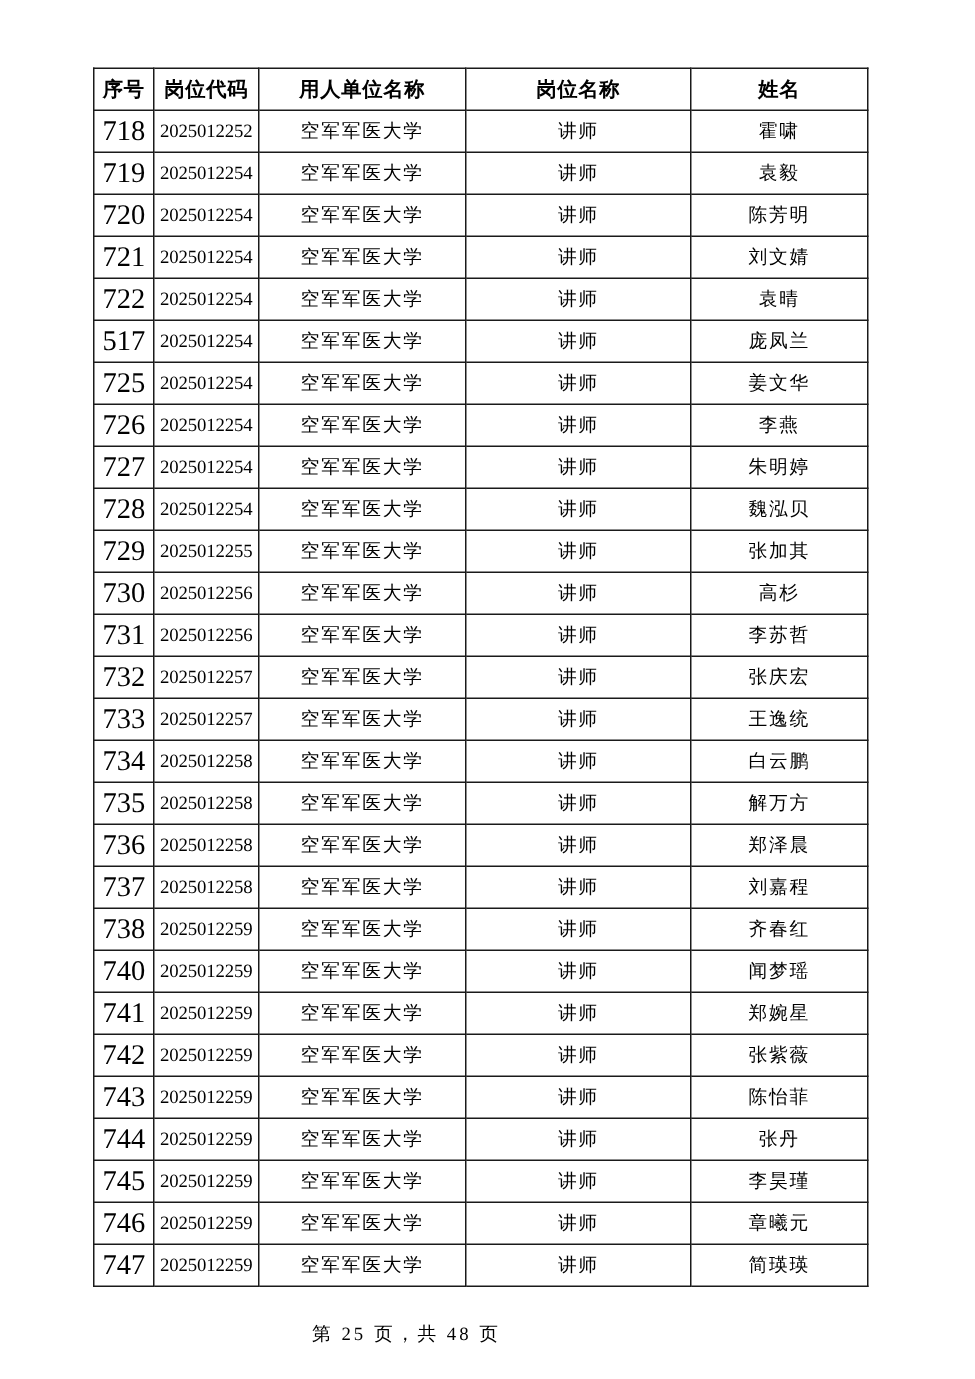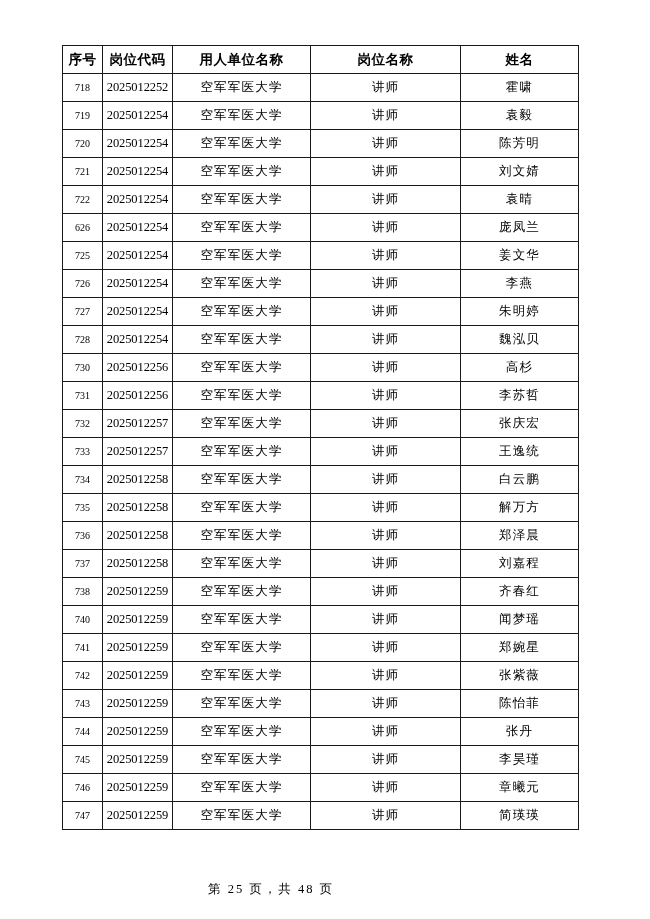--- a/index.html
+++ b/index.html
@@ -54,21 +54,21 @@
   }
   table.roster thead th {
     font-weight: bold;
     font-size: 13.5px;
     letter-spacing: 0.5px;
   }
   table.roster tbody td {
     font-weight: normal;
   }
   td.seq {
-    font-size: 10px;
+    font-size: 19px;
     font-family: "Liberation Serif", "DejaVu Serif", serif;
   }
   td.code {
     font-size: 12.5px;
     letter-spacing: -0.1px;
     font-family: "Liberation Serif", "DejaVu Serif", serif;
   }
   td.unit {
     font-size: 12.5px;
     letter-spacing: 1.2px;
@@ -145,21 +145,21 @@
             <td class="name">刘文婧</td>
           </tr>
           <tr>
             <td class="seq">722</td>
             <td class="code">2025012254</td>
             <td class="unit">空军军医大学</td>
             <td class="post">讲师</td>
             <td class="name">袁晴</td>
           </tr>
           <tr>
-            <td class="seq">626</td>
+            <td class="seq">517</td>
             <td class="code">2025012254</td>
             <td class="unit">空军军医大学</td>
             <td class="post">讲师</td>
             <td class="name">庞凤兰</td>
           </tr>
           <tr>
             <td class="seq">725</td>
             <td class="code">2025012254</td>
             <td class="unit">空军军医大学</td>
             <td class="post">讲师</td>
@@ -178,20 +178,27 @@
             <td class="unit">空军军医大学</td>
             <td class="post">讲师</td>
             <td class="name">朱明婷</td>
           </tr>
           <tr>
             <td class="seq">728</td>
             <td class="code">2025012254</td>
             <td class="unit">空军军医大学</td>
             <td class="post">讲师</td>
             <td class="name">魏泓贝</td>
+          </tr>
+          <tr>
+            <td class="seq">729</td>
+            <td class="code">2025012255</td>
+            <td class="unit">空军军医大学</td>
+            <td class="post">讲师</td>
+            <td class="name">张加其</td>
           </tr>
           <tr>
             <td class="seq">730</td>
             <td class="code">2025012256</td>
             <td class="unit">空军军医大学</td>
             <td class="post">讲师</td>
             <td class="name">高杉</td>
           </tr>
           <tr>
             <td class="seq">731</td>

